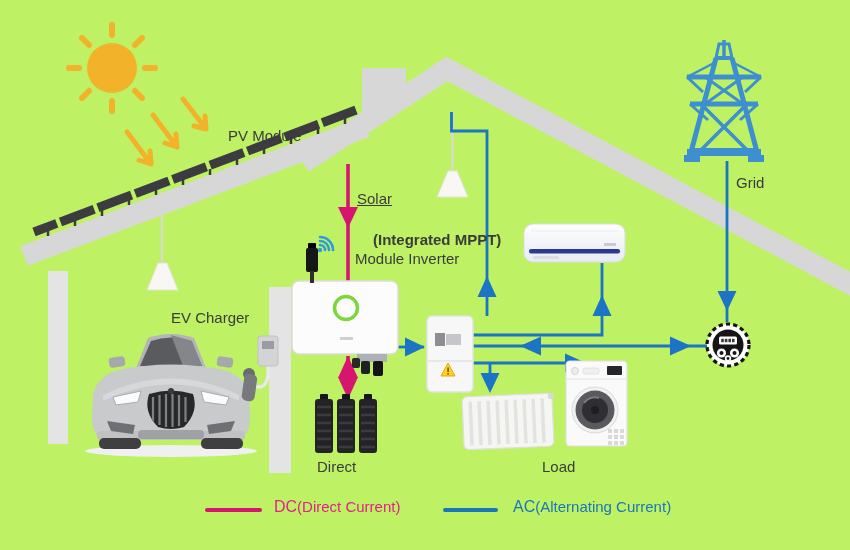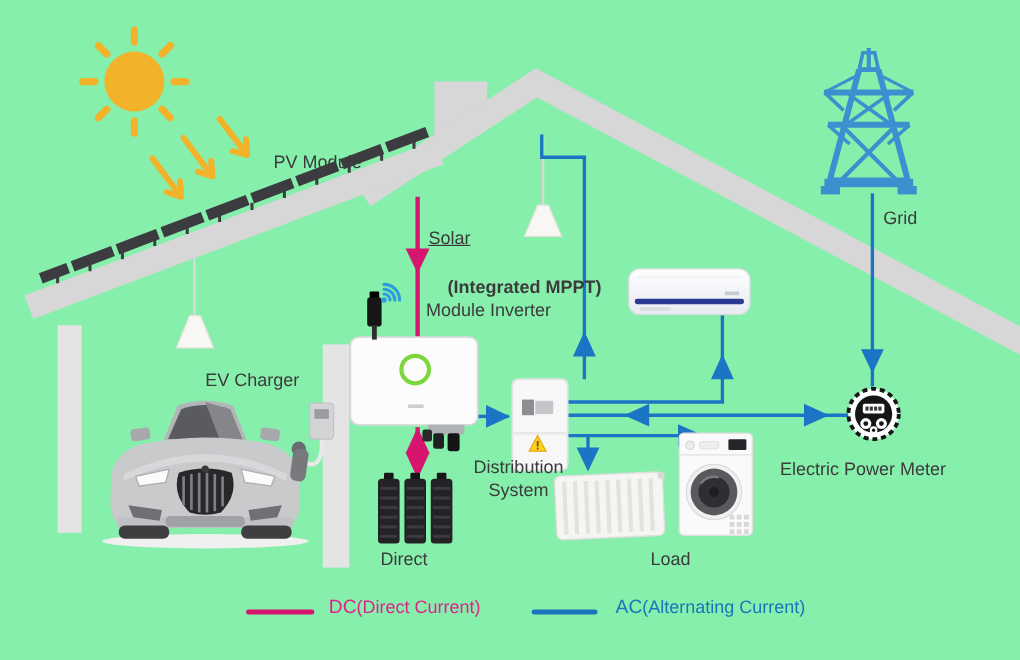--- a/index.html
+++ b/index.html
@@ -1,21 +1,21 @@
 <!DOCTYPE html>
 <html style="--dc: #d5156e; --ac: #1b74c4; --grid_blue: #3e8fd0; --sun: #f2b32a; --text: #3b3b3b; --dc_text: #e0218a; --ac_text: #1b75bc; --wifi: #2d9cdb; --roof: #d7d7d7; --panel: #3c3c40;"><head>
 <meta charset="utf-8">
 <style>
   :root{
     --dc:#d5156e; --ac:#1b74c4; --grid_blue:#3e8fd0; --sun:#f2b32a;
     --text:#3b3b3b; --dc_text:#e0218a; --ac_text:#1b75bc; --wifi:#2d9cdb;
     --roof:#d7d7d7; --panel:#3c3c40;
   }
   html,body{margin:0;padding:0;background:#fff;}
-  .stage{position:relative;width:850px;height:550px;background:#86efac;overflow:hidden;
+  .stage{position:relative;width:850px;height:550px;background:#bef264;overflow:hidden;
          font-family:"Liberation Sans","DejaVu Sans",sans-serif;color:var(--text);}
   svg.scene{position:absolute;left:0;top:0;}
   .lbl{position:absolute;font-size:15px;color:var(--text);white-space:nowrap;line-height:19px;}
   .lbl.bold{font-weight:bold;margin-left:18px;}
   .lbl.wrap{white-space:normal;text-align:center;}
   
   .acl{stroke:var(--ac);stroke-width:2.8;fill:none;}
   .ach{fill:var(--ac);stroke:none;}
   .dcl{stroke:var(--dc);stroke-width:3.6;fill:none;}
   .dch{fill:var(--dc);stroke:none;}
@@ -307,24 +307,22 @@
     <rect x="684" y="155" width="16" height="7" fill="#3e8fd0"></rect>
     <rect x="748" y="155" width="16" height="7" fill="#3e8fd0"></rect>
   </g>
 </svg>
 
 <div class="lbl" style="left:228px;top:126px;">PV Module</div>
 <div class="lbl" style="left:357px;top:189px;text-decoration:underline;">Solar</div>
 <div class="lbl bold" style="left:355px;top:230px;">(Integrated MPPT)</div>
 <div class="lbl" style="left:355px;top:249px;">Module Inverter</div>
 <div class="lbl" style="left:171px;top:308px;">EV Charger</div>
-<div class="lbl wrap" style="left:382px;top:380px;width:100px;">Distribution System</div>
 <div class="lbl" style="left:317px;top:457px;">Direct</div>
 <div class="lbl" style="left:542px;top:457px;">Load</div>
-<div class="lbl" style="left:650px;top:382px;">Electric Power Meter</div>
 <div class="lbl" style="left:736px;top:173px;">Grid</div>
 
 <div>
   <div class="legend-line" style="left:205px;top:508px;width:57px;background:var(--dc);"></div>
   <div class="legend-text dc-col" style="left:274px;top:498px;"><span class="abbr">DC</span><span>(Direct Current)</span></div>
   <div class="legend-line" style="left:443px;top:508px;width:55px;background:var(--ac_text);"></div>
   <div class="legend-text ac-col" style="left:513px;top:498px;"><span class="abbr">AC</span><span>(Alternating Current)</span></div>
 </div>
 
 </div>

